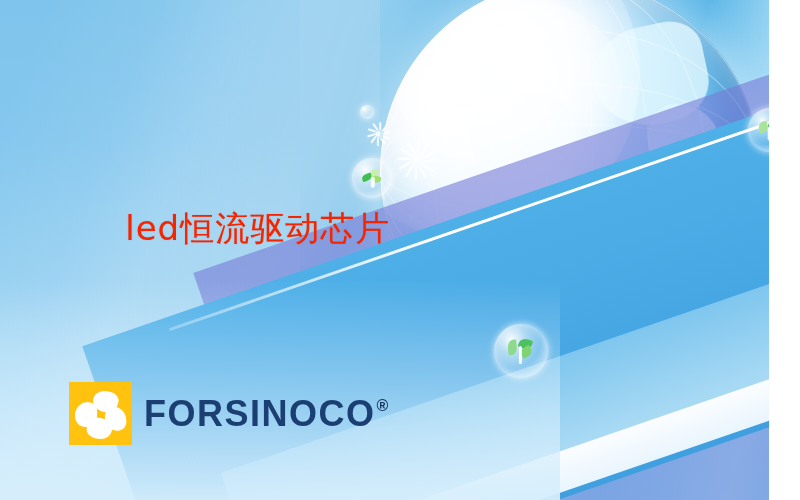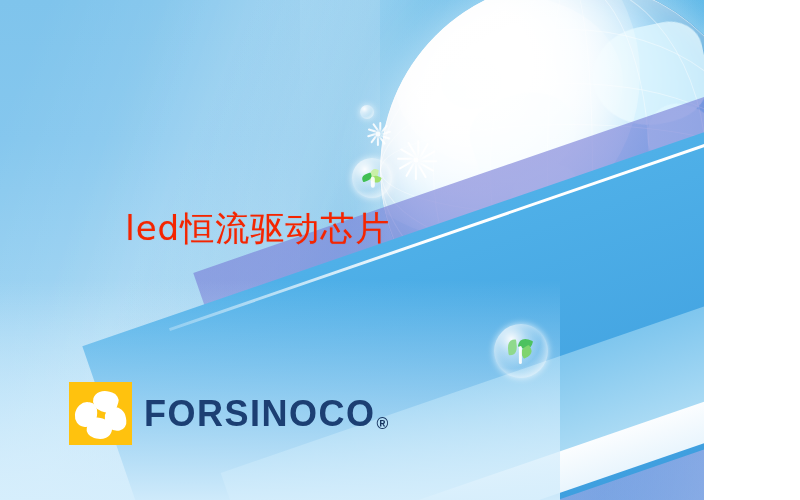--- a/index.html
+++ b/index.html
@@ -1,21 +1,21 @@
 <!DOCTYPE html>
 <html lang="zh"><head>
 <meta charset="utf-8">
 <title>FORSINOCO Banner</title>
 <style>
   html,body{margin:0;padding:0;background:#ffffff;}
   *{box-sizing:border-box;}
 
   .stage{
     position:relative;
-    width:704px;
+    width:769px;
     height:500px;
     overflow:hidden;
     font-family:"Liberation Sans","DejaVu Sans",sans-serif;
     background:linear-gradient(160deg,#86c8ee 0%,#8ccbf0 25%,#a5d8f4 55%,#bfe4f8 80%,#cfeafb 100%);
   }
 
   
   .sky-left{
     position:absolute;left:0;top:0;width:420px;height:500px;
     background:linear-gradient(180deg,#7fc4ec 0%,#85c7ee 28%,#97d0f1 58%,#b4dff7 84%,#c9e8fa 100%);
@@ -199,21 +199,21 @@
   }
   .petal{position:absolute;background:#ffffff;border-radius:58% 42% 55% 45%;}
   .pt1{width:25px;height:21px;left:24px;top:9px;transform:rotate(18deg);border-radius:60% 40% 48% 52%;}
   .pt2{width:21px;height:24px;left:36px;top:25px;transform:rotate(-8deg);border-radius:46% 54% 40% 60%;}
   .pt3{width:25px;height:21px;left:18px;top:36px;transform:rotate(14deg);border-radius:48% 52% 58% 42%;}
   .pt4{width:22px;height:25px;left:6px;top:20px;transform:rotate(6deg);border-radius:58% 42% 52% 48%;}
   .logo-text{display:flex;flex-direction:column;line-height:1;}
   .brand{
     font-size:36px;font-weight:bold;color:#1c3f73;letter-spacing:1.5px;
     font-family:"Liberation Sans","DejaVu Sans",sans-serif;
-    display:flex;align-items:flex-end;
+    display:flex;align-items:flex-start;
   }
   .brand .reg{font-size:16px;margin-top:2px;margin-left:1px;color:#16335f;}
   .tagline{
     font-size:16.5px;color:#10223f;margin-top:5px;letter-spacing:.2px;
     font-family:"Liberation Sans","DejaVu Sans",sans-serif;
   }
 </style>
 </head>
 <body>
 

